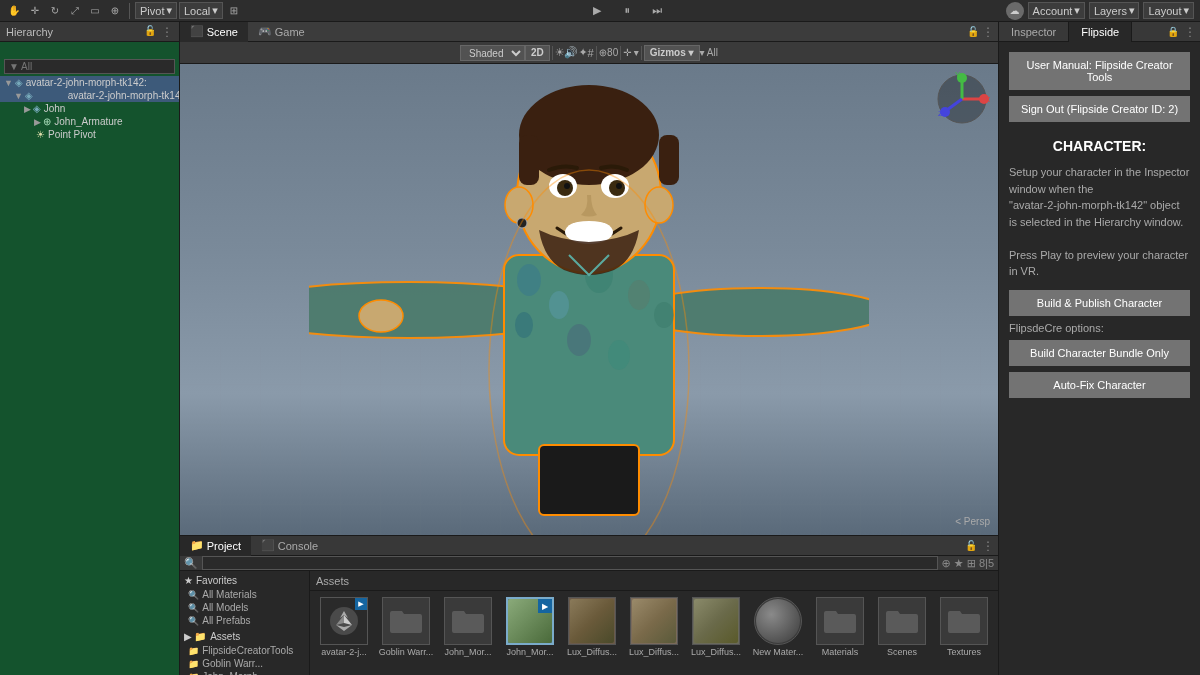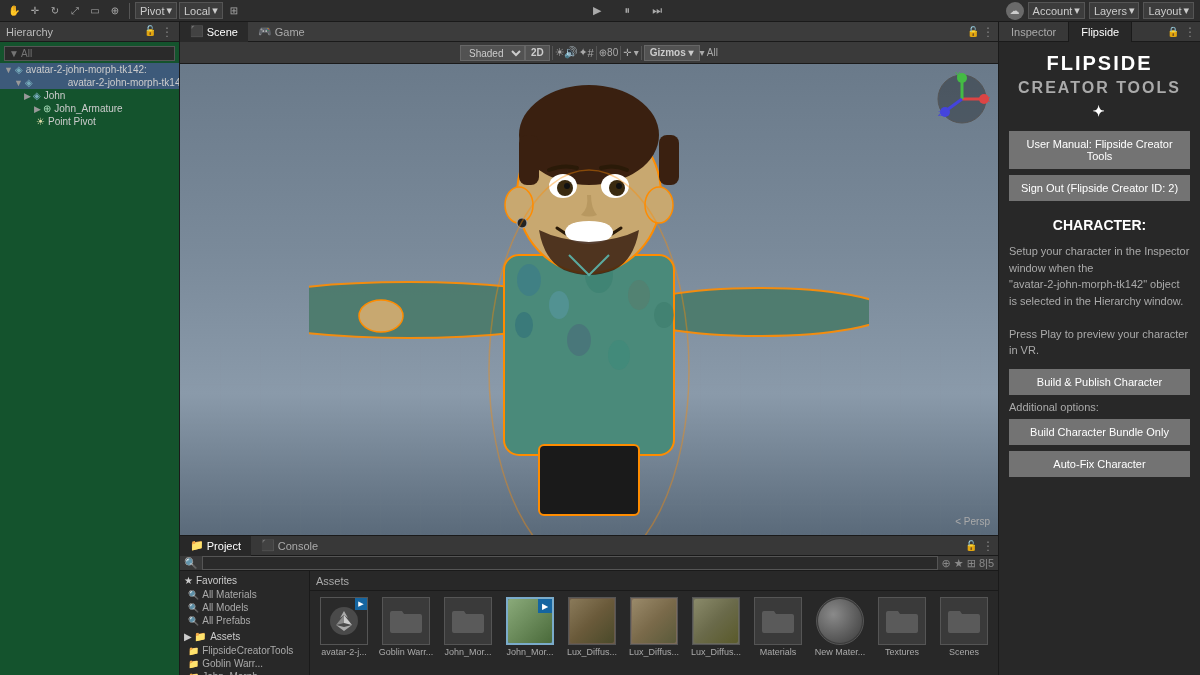--- a/index.html
+++ b/index.html
@@ -12,21 +12,21 @@
     .topbar-separator { width: 1px; height: 16px; background: #555; margin: 0 3px; }
     .topbar-center { flex: 1; display: flex; align-items: center; justify-content: center; gap: 10px; }
     .play-btn { width: 20px; height: 16px; display: flex; align-items: center; justify-content: center; color: #aaa; cursor: pointer; }
     .topbar-right { display: flex; align-items: center; gap: 4px; padding-right: 6px; }
     .topbar-dropdown { background: #3c3c3c; border: 1px solid #555; color: #ccc; font-size: 11px; padding: 1px 4px; cursor: pointer; display: flex; align-items: center; gap: 2px; height: 17px; }
 
     
     #hierarchy { width: 180px; height: 100%; background: #14532d; border-right: 1px solid #1a1a1a; display: flex; flex-direction: column; }
     .panel-header { height: 20px; background: #383838; display: flex; align-items: center; padding: 0 6px; font-size: 11px; color: #bbb; border-bottom: 1px solid #1a1a1a; justify-content: space-between; }
     .panel-header-title { display: flex; align-items: center; gap: 4px; }
-    .hierarchy-content { flex: 1; overflow: hidden; font-size: 11px; padding-top: 2px; }
+    .hierarchy-content { flex: 1; overflow: hidden; font-size: 11px; padding-top: 15px; }
     .hierarchy-item { display: flex; align-items: center; padding: 1px 4px; cursor: pointer; white-space: nowrap; }
     .hierarchy-item.selected { background: #3d5a7a; }
     .hier-arrow { color: #999; margin-right: 2px; font-size: 9px; }
     .hier-icon { margin-right: 3px; color: #7ab; font-size: 10px; }
     .view-tabs { height: 20px; background: #3c3c3c; display: flex; align-items: center; border-bottom: 1px solid #1a1a1a; }
     .view-tab { padding: 0 10px; height: 20px; display: flex; align-items: center; font-size: 11px; cursor: pointer; color: #aaa; }
     .scene-toolbar { height: 22px; background: #3a3a3a; display: flex; align-items: center; padding: 0 4px; border-bottom: 1px solid #1a1a1a; justify-content: center; }
     .scene-dropdown { background: #525252; border: 1px solid #666; color: #ccc; font-size: 10px; padding: 1px 4px; cursor: pointer; height: 16px; }
     .scene-btn { background: #525252; border: 1px solid #666; color: #ccc; font-size: 10px; padding: 1px 5px; cursor: pointer; height: 16px; font-weight: bold; }
     .scene-separator { width: 1px; height: 14px; background: #555; margin: 0 2px; }
@@ -438,48 +438,48 @@
                 </div>
                 <div class="asset-label">Lux_Diffus...</div>
               </div>
               <div class="asset-item">
                 <div class="asset-icon texture" style="background:#6a6a5a;">
                   <div style="width:44px;height:44px;background:linear-gradient(135deg,#8a8a6a,#6a6a4a,#5a5a2a);border-radius:2px;"></div>
                 </div>
                 <div class="asset-label">Lux_Diffus...</div>
               </div>
               <div class="asset-item">
+                <div class="asset-icon" style="background:#3a3a3a;border-radius:50%;overflow:hidden;">
+                  <div style="width:44px;height:44px;background:radial-gradient(circle at 35% 35%,#8a8a8a,#3a3a3a);border-radius:50%;"></div>
+                </div>
+                <div class="asset-label">New Mater...</div>
+              </div>
+              <div class="asset-item">
                 <div class="asset-icon folder">
                   <svg width="36" height="28" viewBox="0 0 36 28">
                       <path d="M2 6 Q2 4 4 4 L14 4 L16 7 L32 7 Q34 7 34 9 L34 24 Q34 26 32 26 L4 26 Q2 26 2 24 Z" fill="#5a5a5a"></path>
                     </svg>
                 </div>
                 <div class="asset-label">Materials</div>
               </div>
               <div class="asset-item">
-                <div class="asset-icon" style="background:#3a3a3a;border-radius:50%;overflow:hidden;">
-                  <div style="width:44px;height:44px;background:radial-gradient(circle at 35% 35%,#8a8a8a,#3a3a3a);border-radius:50%;"></div>
-                </div>
-                <div class="asset-label">New Mater...</div>
-              </div>
-              <div class="asset-item">
                 <div class="asset-icon folder">
                   <svg width="36" height="28" viewBox="0 0 36 28">
                       <path d="M2 6 Q2 4 4 4 L14 4 L16 7 L32 7 Q34 7 34 9 L34 24 Q34 26 32 26 L4 26 Q2 26 2 24 Z" fill="#5a5a5a"></path>
                     </svg>
                 </div>
-                <div class="asset-label">Textures</div>
+                <div class="asset-label">Scenes</div>
               </div>
               <div class="asset-item">
                 <div class="asset-icon folder">
                   <svg width="36" height="28" viewBox="0 0 36 28">
                       <path d="M2 6 Q2 4 4 4 L14 4 L16 7 L32 7 Q34 7 34 9 L34 24 Q34 26 32 26 L4 26 Q2 26 2 24 Z" fill="#5a5a5a"></path>
                     </svg>
                 </div>
-                <div class="asset-label">Scenes</div>
+                <div class="asset-label">Textures</div>
               </div>
             </div>
           </div>
         </div>
       </div>
     </div>
 
     <div id="right-panel">
       <div class="right-tabs">
         <div class="right-tab">
@@ -489,43 +489,36 @@
           <span>Flipside</span>
         </div>
         <div style="flex:1;"></div>
         <div style="display:flex;align-items:center;gap:4px;padding-right:4px;">
           <span class="lock-icon">🔒</span>
           <span class="dots-icon">⋮</span>
         </div>
       </div>
       <div class="right-content">
         
-        <div class="flipside-logo">
-          <span style="font-size:20px;font-weight:bold;color:#fff;letter-spacing:2px;">
-            <span style="color:#fff;">FLIPSIDE</span>
-            <span style="color:#aaa;font-size:16px;"> CREATOR TOOLS</span>
-            <span style="color:#fff;font-size:14px;">✦</span>
-          </span>
-        </div>
         
         <button class="flipside-btn">User Manual: Flipside Creator Tools</button>
         <button class="flipside-btn">Sign Out (Flipside Creator ID: 2)</button>
 
         
         <div class="character-section">
           <div class="character-title">CHARACTER:</div>
           <div class="character-desc">
             <span>Setup your character in the Inspector window when the</span><br>
             <span>"avatar-2-john-morph-tk142" object is selected in the Hierarchy window.</span>
             <br><br>
             <span>Press Play to preview your character in VR.</span>
           </div>
           <button class="flipside-btn">Build &amp; Publish Character</button>
 
-          <div class="additional-options">Additional options:</div>
+          <div class="additional-options">FlipsdeCre options:</div>
           <button class="flipside-btn">Build Character Bundle Only</button>
           <button class="flipside-btn">Auto-Fix Character</button>
         </div>
       </div>
     </div>
 
   </div>
 </div>
 
 </body></html>

